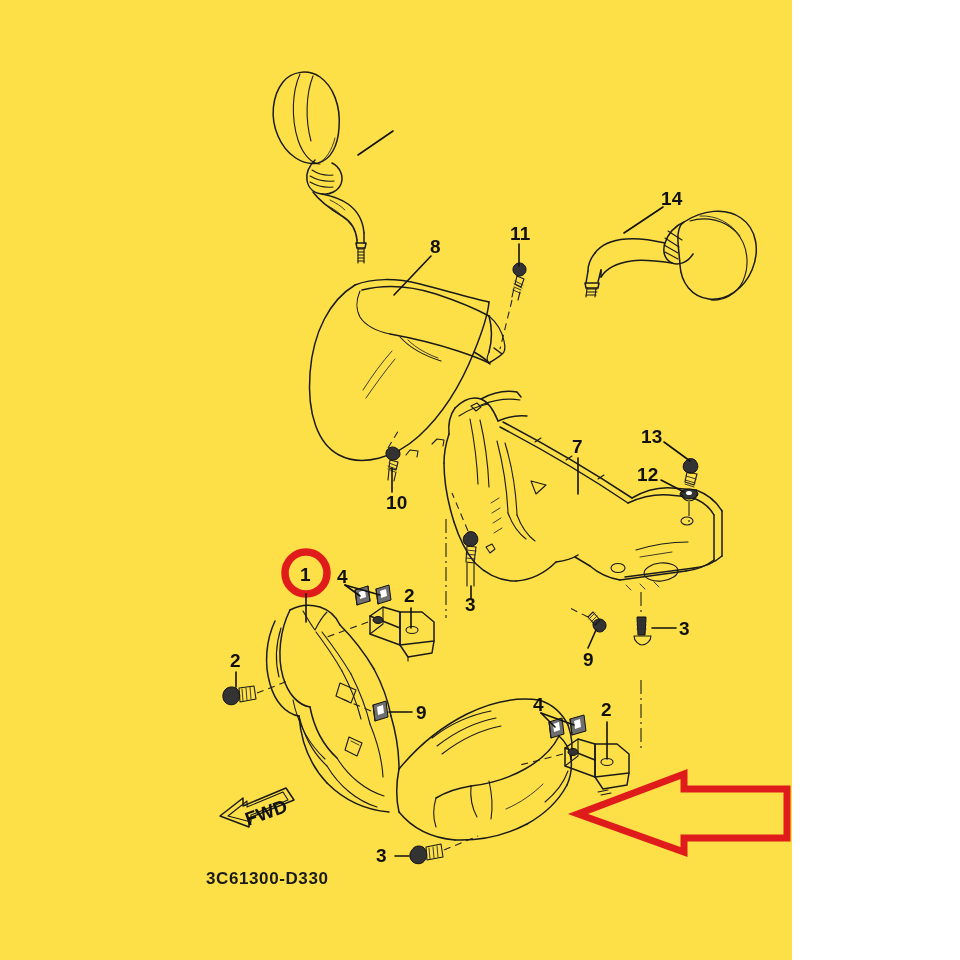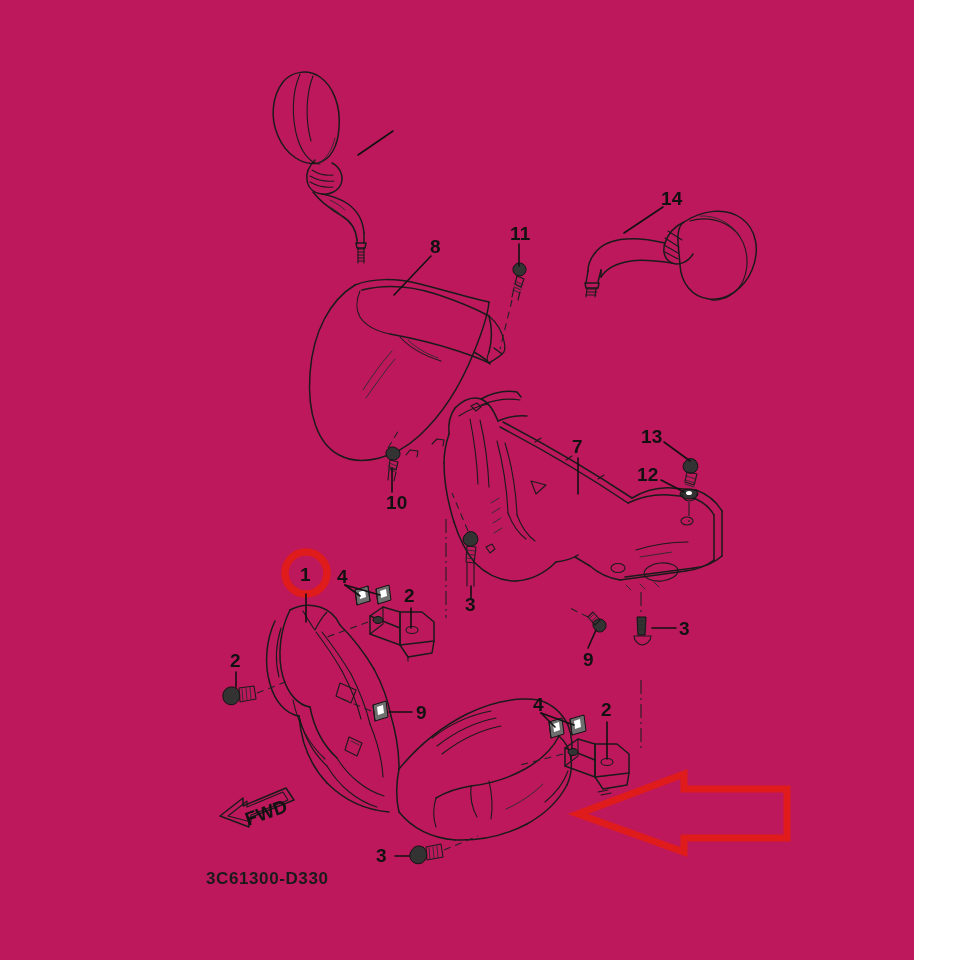--- a/index.html
+++ b/index.html
@@ -9,23 +9,23 @@
   }
   body {
     width: 960px;
     height: 960px;
     font-family: "Liberation Sans", sans-serif;
     overflow: hidden;
     position: relative;
   }
   #diagram-root {
     position: relative;
-    width: 914px;
+    width: 792px;
     height: 960px;
-    background: #be185d;
+    background: #fde047;
   }
   svg.diagram {
     position: absolute;
     left: 0;
     top: 0;
     width: 960px;
     height: 960px;
   }
   .ln {
     fill: none;

